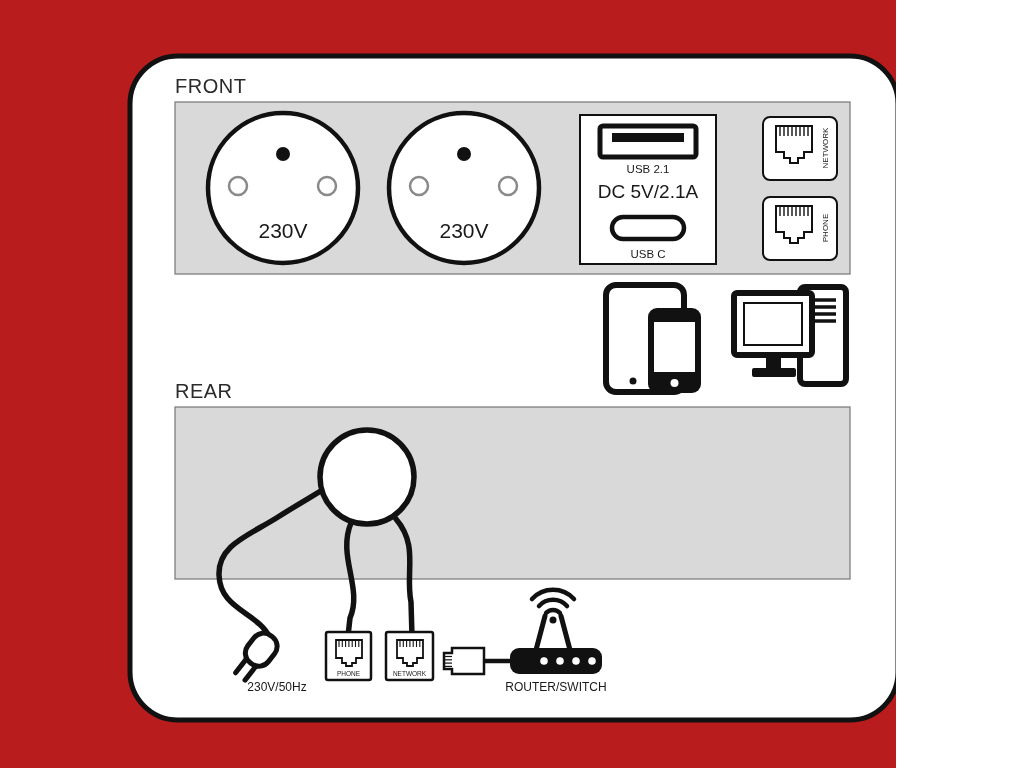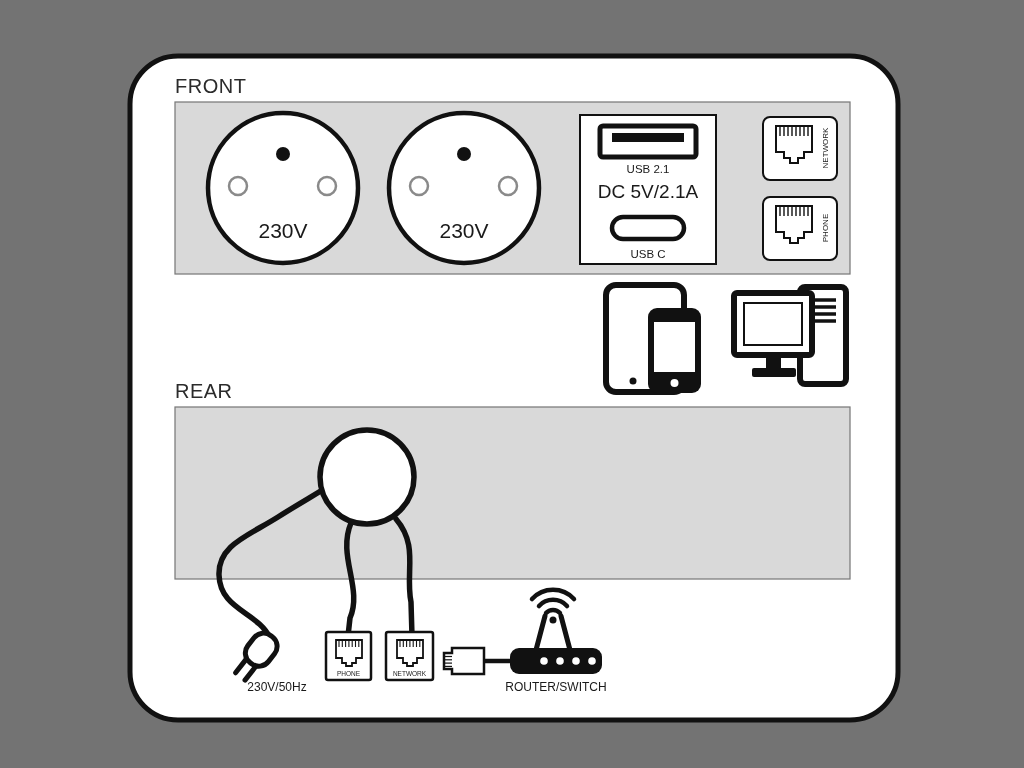--- a/index.html
+++ b/index.html
@@ -3,23 +3,23 @@
 <meta charset="utf-8">
 <style>
   html, body {
     margin: 0;
     padding: 0;
     background: #ffffff;
     font-family: "Liberation Sans", sans-serif;
   }
   #stage {
     position: relative;
-    width: 1024px;
+    width: 896px;
     height: 768px;
-    background: #737373;
+    background: #b91c1c;
     overflow: hidden;
   }
   svg { display: block; }
   text {
     font-family: "Liberation Sans", sans-serif;
     fill: #222222;
   }
   .panel-label { font-size: 20px; letter-spacing: 0.5px; fill: #2b2b2b; }
   .socket-label { font-size: 21px; fill: #1a1a1a; }
   .small-label { font-size: 11.5px; fill: #1a1a1a; }

